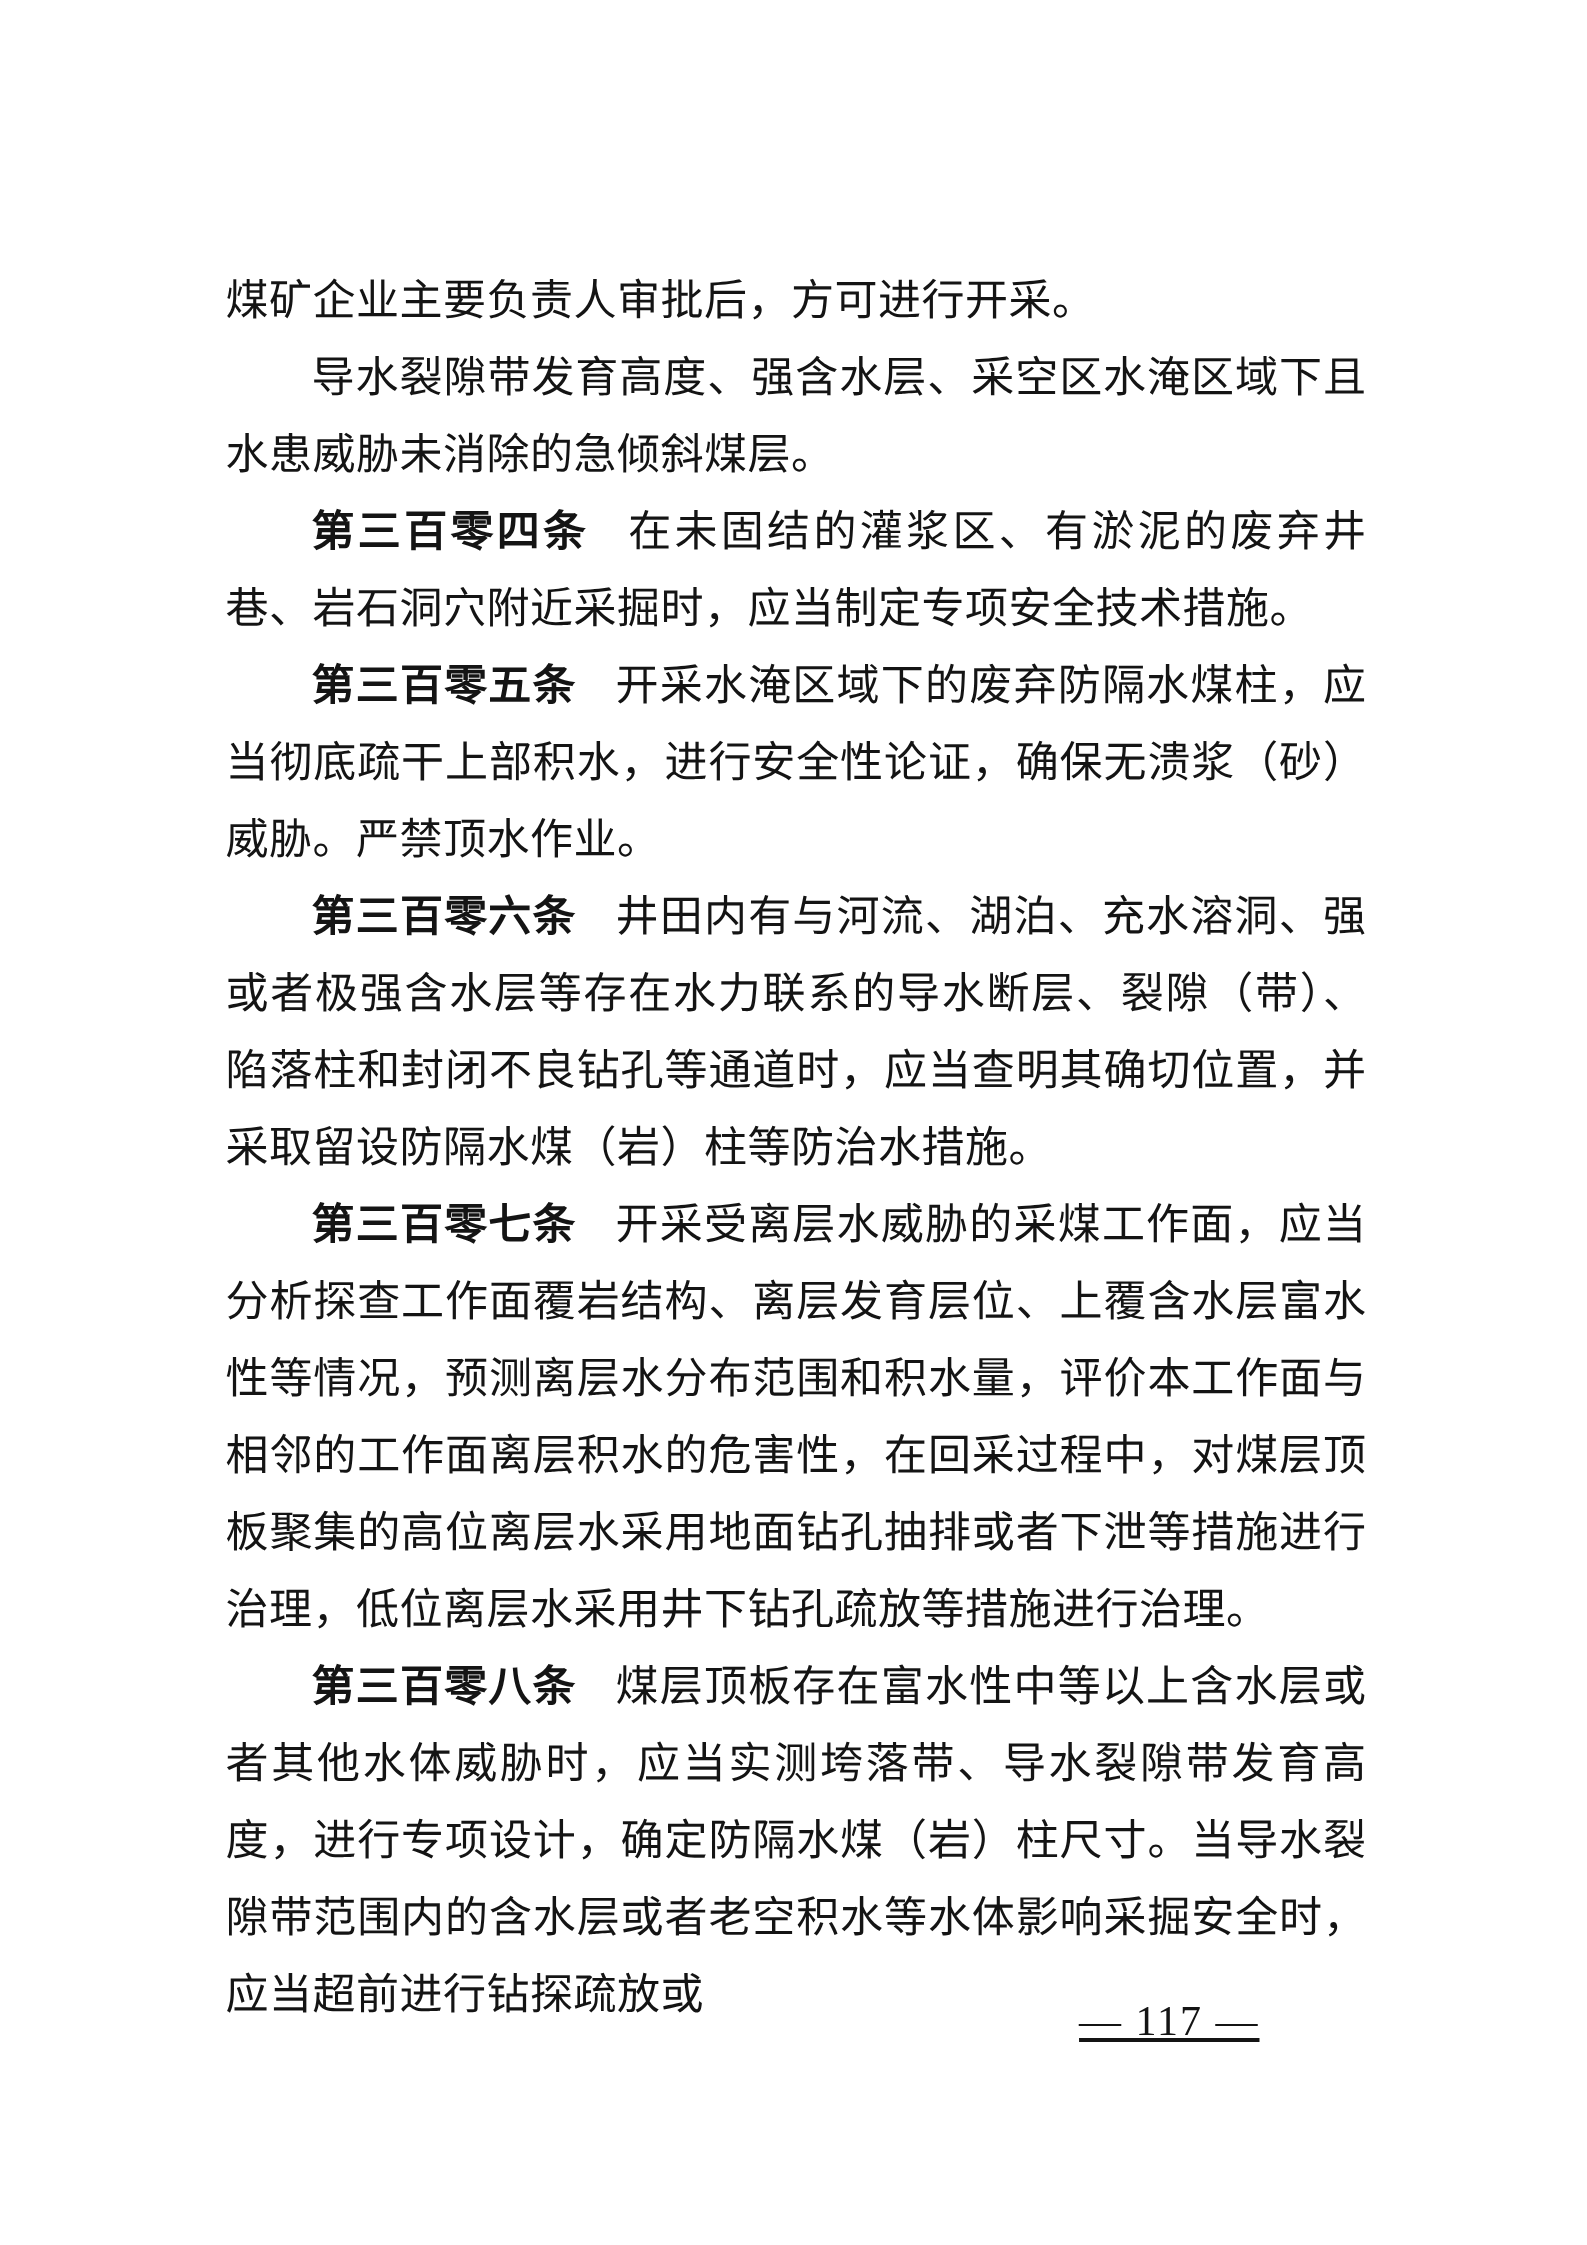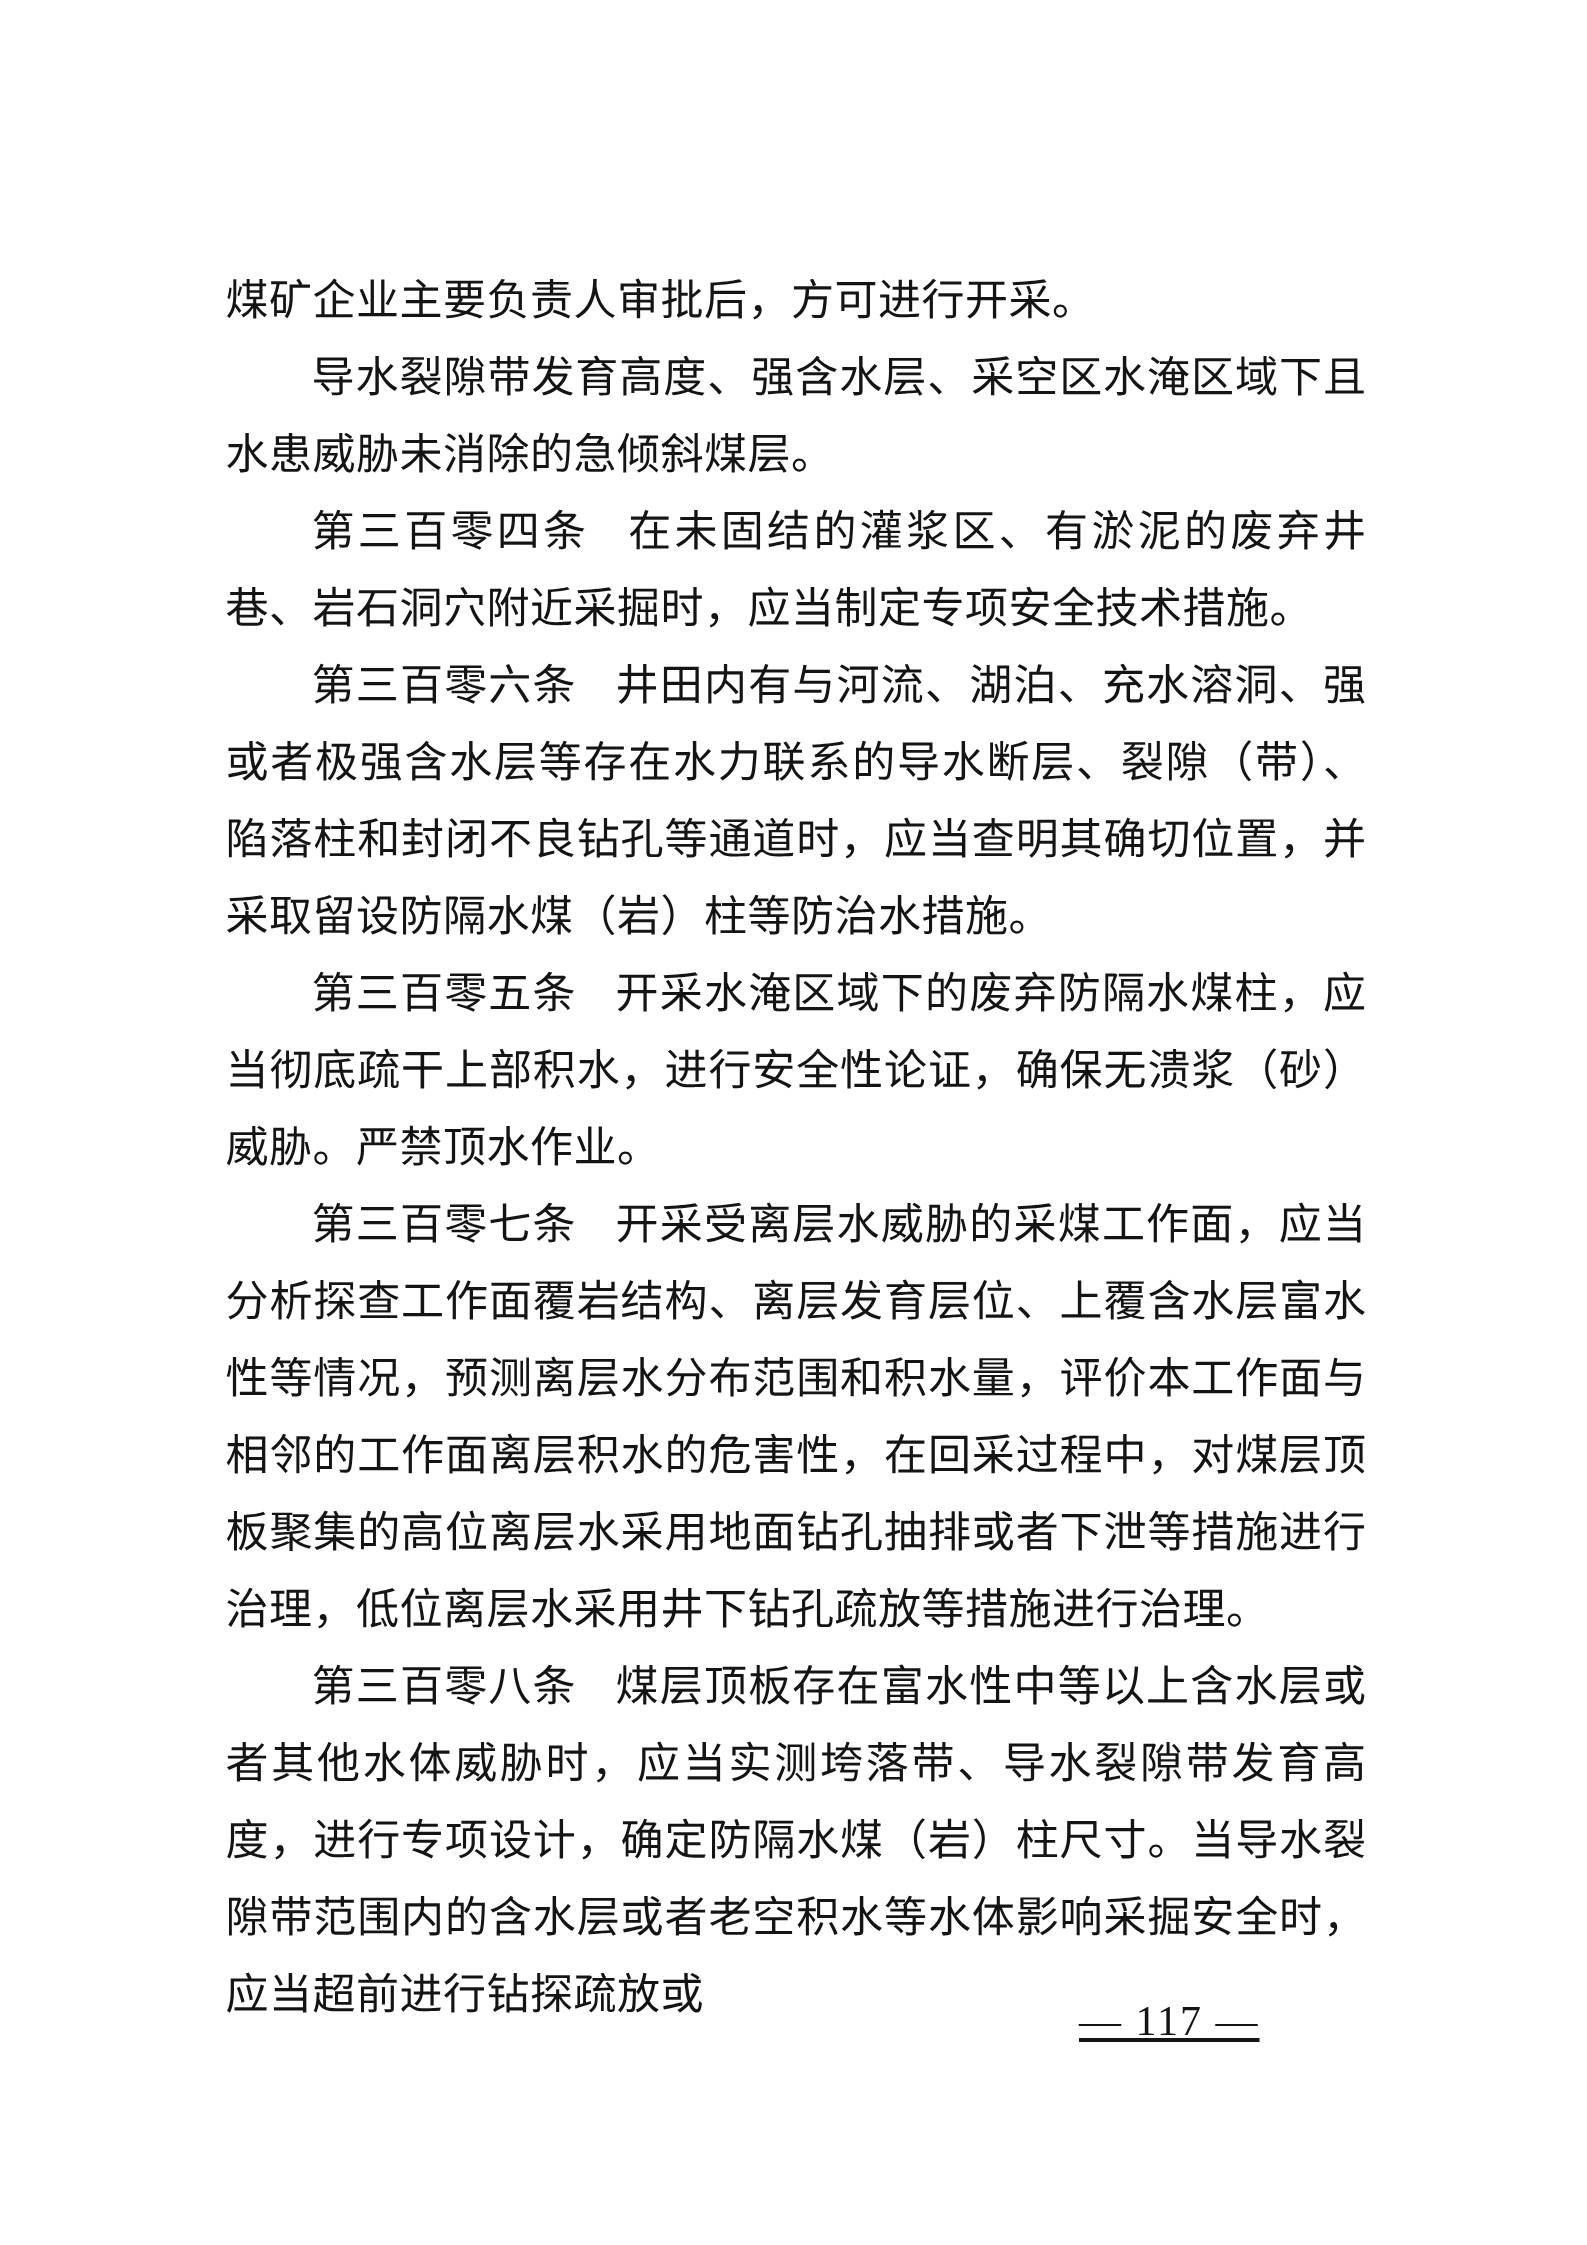--- a/index.html
+++ b/index.html
@@ -26,21 +26,21 @@
     text-align: justify;
     text-justify: inter-character;
     text-align-last: left;
     letter-spacing: 0.5px;
   }
   .para.indent {
     text-indent: 2em;
   }
   .lead {
     font-family: "DejaVu Sans", "Liberation Sans", sans-serif;
-    font-weight: normal;
+    font-weight: bold;
     margin-right: 0.9em;
   }
   .lead:empty {
     display: none;
   }
   .page-footer {
     position: absolute;
     top: 1998px;
     right: 247px;
     font-family: "Liberation Serif", "DejaVu Serif", serif;
@@ -63,25 +63,25 @@
 
   <p class="para indent">
     <span>导水裂隙带发育高度、强含水层、采空区水淹区域下且水患威胁未消除的急倾斜煤层。</span>
   </p>
 
   <p class="para indent">
     <b class="lead">第三百零四条</b><span>在未固结的灌浆区、有淤泥的废弃井巷、岩石洞穴附近采掘时，应当制定专项安全技术措施。</span>
   </p>
 
   <p class="para indent">
-    <b class="lead">第三百零六条</b><span>井田内有与河流、湖泊、充水溶洞、强或者极强含水层等存在水力联系的导水断层、裂隙（带）、陷落柱和封闭不良钻孔等通道时，应当查明其确切位置，并采取留设防隔水煤（岩）柱等防治水措施。</span>
+    <b class="lead">第三百零五条</b><span>开采水淹区域下的废弃防隔水煤柱，应当彻底疏干上部积水，进行安全性论证，确保无溃浆（砂）威胁。严禁顶水作业。</span>
   </p>
 
   <p class="para indent">
-    <b class="lead">第三百零五条</b><span>开采水淹区域下的废弃防隔水煤柱，应当彻底疏干上部积水，进行安全性论证，确保无溃浆（砂）威胁。严禁顶水作业。</span>
+    <b class="lead">第三百零六条</b><span>井田内有与河流、湖泊、充水溶洞、强或者极强含水层等存在水力联系的导水断层、裂隙（带）、陷落柱和封闭不良钻孔等通道时，应当查明其确切位置，并采取留设防隔水煤（岩）柱等防治水措施。</span>
   </p>
 
   <p class="para indent">
     <b class="lead">第三百零七条</b><span>开采受离层水威胁的采煤工作面，应当分析探查工作面覆岩结构、离层发育层位、上覆含水层富水性等情况，预测离层水分布范围和积水量，评价本工作面与相邻的工作面离层积水的危害性，在回采过程中，对煤层顶板聚集的高位离层水采用地面钻孔抽排或者下泄等措施进行治理，低位离层水采用井下钻孔疏放等措施进行治理。</span>
   </p>
 
   <p class="para indent">
     <b class="lead">第三百零八条</b><span>煤层顶板存在富水性中等以上含水层或者其他水体威胁时，应当实测垮落带、导水裂隙带发育高度，进行专项设计，确定防隔水煤（岩）柱尺寸。当导水裂隙带范围内的含水层或者老空积水等水体影响采掘安全时，应当超前进行钻探疏放或</span>
   </p>
 

